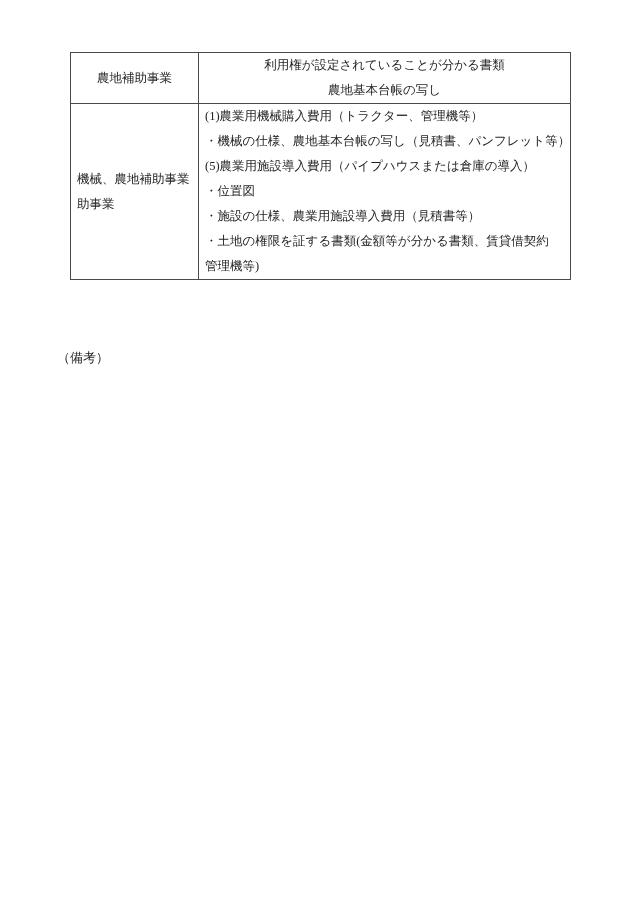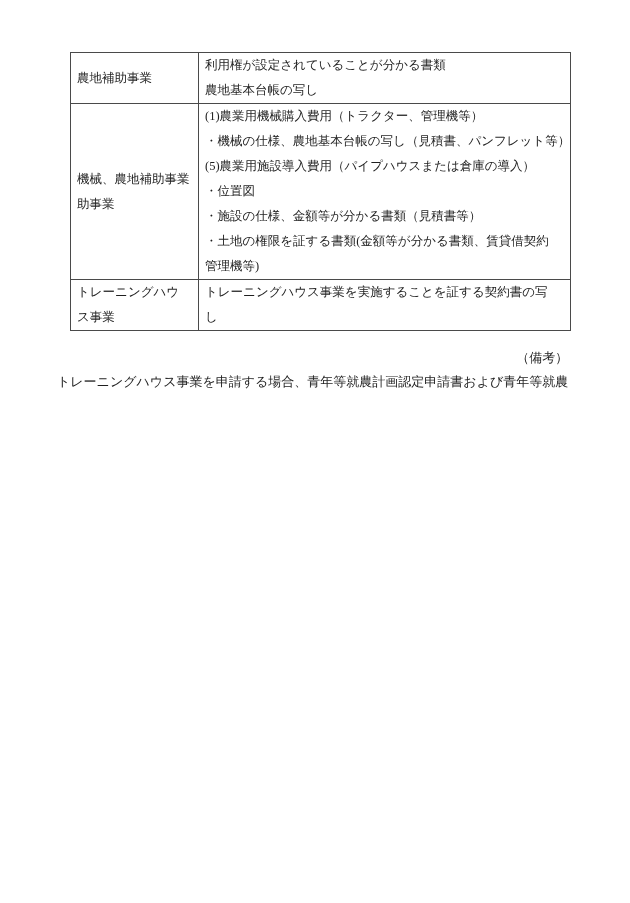--- a/index.html
+++ b/index.html
@@ -30,31 +30,31 @@
   table.doc-table td {
     border: 1px solid #4a4a4a;
     vertical-align: middle;
     padding: 0 6px;
     font-size: 12.5px;
     line-height: 25px;
     overflow: hidden;
   }
   td.col-label   { width: 115px; }
   td.col-content { width: 359px; }
-  tr.row-h-sm td { height: 48px;  }
+  tr.row-h-sm td { height: 48px; text-align: center;  }
   tr.row-h-lg td { height: 174px; margin-left: 32px; }
   .text-line { white-space: nowrap; }
   .remarks {
     position: absolute;
     left: 57px;
     top: 346px;
     font-size: 13px;
     line-height: 24px;
   }
-  .remarks .text-line { white-space: nowrap; text-align: right; }
+  .remarks .text-line { white-space: nowrap; }
 </style>
 </head>
 <body>
 
 <div class="doc-page">
 
   <table class="doc-table">
     <tbody>
       <tr class="row-h-sm">
         <td class="col-label">
@@ -69,37 +69,26 @@
       <tr class="row-h-lg">
         <td class="col-label">
           <div class="text-line">機械、農地補助事業</div>
           <div class="text-line">助事業</div>
         </td>
         <td class="col-content">
           <div class="text-line">(1)農業用機械購入費用（トラクター、管理機等）</div>
           <div class="text-line">・機械の仕様、農地基本台帳の写し（見積書、パンフレット等）</div>
           <div class="text-line">(5)農業用施設導入費用（パイプハウスまたは倉庫の導入）</div>
           <div class="text-line">・位置図</div>
-          <div class="text-line">・施設の仕様、金額等が分かる書類（見積書等）</div>
+          <div class="text-line">・施設の仕様、農業用施設導入費用（見積書等）</div>
           <div class="text-line">・土地の権限を証する書類(金額等が分かる書類、賃貸借契約</div>
           <div class="text-line">管理機等)</div>
         </td>
       </tr>
 
-      <tr class="row-h-sm">
-        <td class="col-label">
-          <div class="text-line">トレーニングハウ</div>
-          <div class="text-line">ス事業</div>
-        </td>
-        <td class="col-content">
-          <div class="text-line">トレーニングハウス事業を実施することを証する契約書の写</div>
-          <div class="text-line">し</div>
-        </td>
-      </tr>
     </tbody>
   </table>
 
   <div class="remarks">
     <div class="text-line">（備考）</div>
-    <div class="text-line">トレーニングハウス事業を申請する場合、青年等就農計画認定申請書および青年等就農</div>
   </div>
 
 </div>
 
 </body></html>

